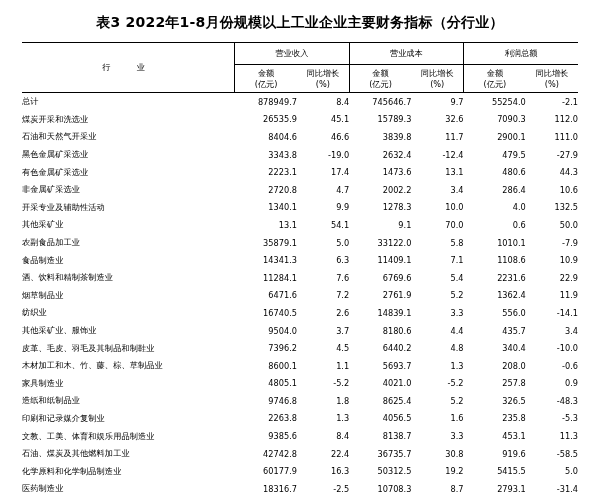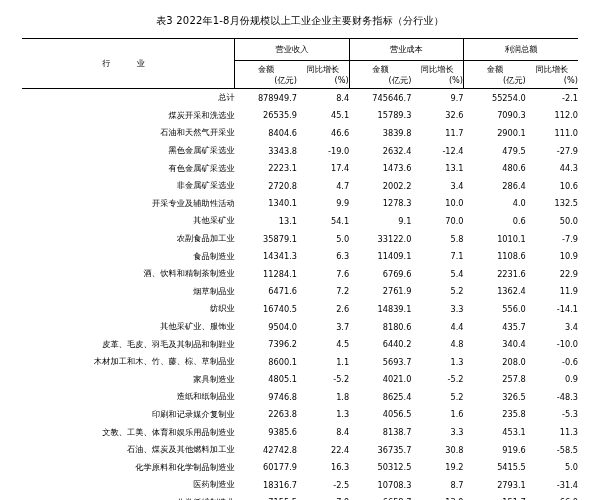--- a/index.html
+++ b/index.html
@@ -16,22 +16,22 @@
   }
   .page {
     width: 600px;
     height: 500px;
     position: relative;
     box-sizing: border-box;
     padding: 0;
   }
   .title {
     text-align: center;
-    font-size: 10px;
-    font-weight: normal;
+    font-size: 14px;
+    font-weight: bold;
     padding: 14px 0 10px 0;
     letter-spacing: 0.2px;
   }
   table.main {
     border-collapse: collapse;
     width: 556px;
     margin: 0 auto;
     table-layout: fixed;
   }
   table.main td, table.main th {
@@ -68,32 +68,31 @@
   }
   .num {
     text-align: right;
     padding-right: 7px;
   }
   tbody tr td {
     height: 17.6px;
   }
   tbody tr td.rowcat {
     letter-spacing: 0.1px;
-    text-align: right;
   }
   .hdr-industry {
     letter-spacing: 9px;
     padding-left: 28px;
     text-align: left;
   }
   .colw-name { width: 212px; }
   .colw-num { width: 62px; }
   .colw-pct { width: 52px; }
   .sub-label { display: block; }
-  .unit { display: block; text-align: right; }
+  .unit { display: block; }
 </style>
 </head>
 <body>
 
 <div class="page">
 
   <div class="title">表3  2022年1-8月份规模以上工业企业主要财务指标（分行业）</div>
 
   <table class="main">
     <colgroup>

